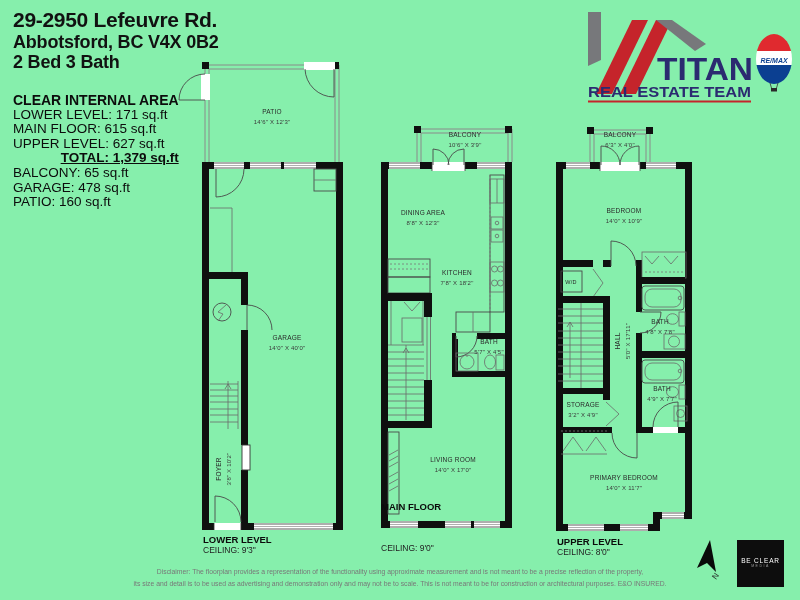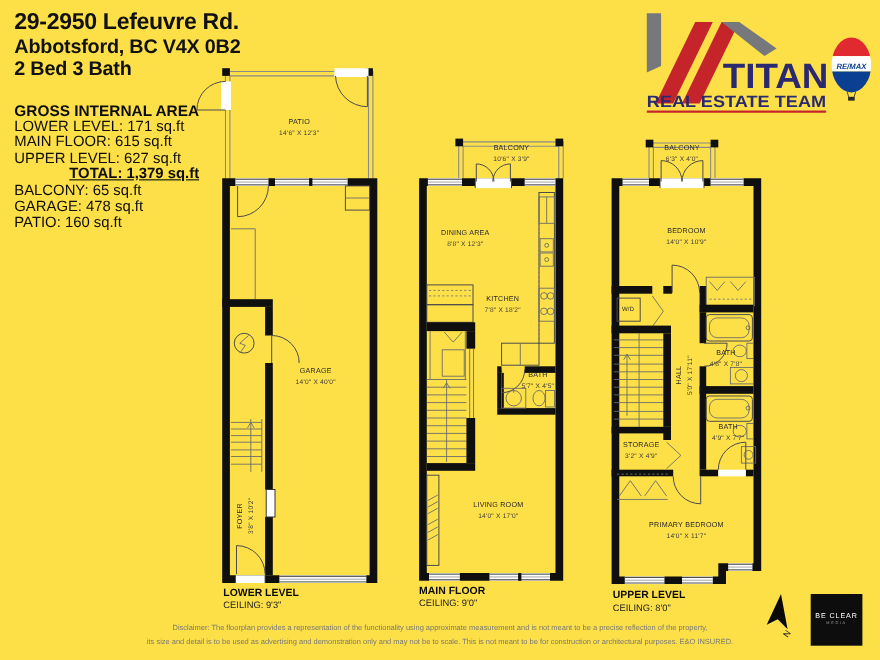--- a/index.html
+++ b/index.html
@@ -1,16 +1,16 @@
 <!DOCTYPE html>
 <html><head>
 <meta charset="utf-8">
 <style>
   html,body{margin:0;padding:0;background:#fff;}
-  .canvas{position:relative;width:800px;height:600px;background:#fde047;overflow:hidden;
+  .canvas{position:relative;width:800px;height:600px;background:#86efac;overflow:hidden;
           font-family:"Liberation Sans", sans-serif;color:#111;}
   .abs{position:absolute;}
   
   .h1{font-size:21px;font-weight:bold;line-height:24px;letter-spacing:-0.3px;}
   .h2{font-size:18px;font-weight:bold;line-height:20px;letter-spacing:-0.2px;}
   .area{font-size:13.5px;line-height:14.6px;color:#0c0c0c;}
   .area .bold{font-weight:bold;font-size:14px;}
   .area .total{font-weight:bold;text-decoration:underline;text-align:right;}
   
   .rlabel{position:absolute;transform:translate(-50%,-50%);text-align:center;
@@ -43,21 +43,21 @@
 
 <div class="canvas">
 
   <div class="abs" style="left:13px;top:8px;">
     <div class="h1">29-2950 Lefeuvre Rd.</div>
     <div class="h2">Abbotsford, BC V4X 0B2</div>
     <div class="h2">2 Bed 3 Bath</div>
   </div>
 
   <div class="abs area" style="left:13px;top:93px;">
-    <div class="bold">GROSS INTERNAL AREA</div>
+    <div class="bold">CLEAR INTERNAL AREA</div>
     <div>LOWER LEVEL: 171 sq.ft</div>
     <div>MAIN FLOOR: 615 sq.ft</div>
     <div>UPPER LEVEL: 627 sq.ft</div>
     <div class="total">TOTAL: 1,379 sq.ft</div>
     <div>BALCONY: 65 sq.ft</div>
     <div>GARAGE: 478 sq.ft</div>
     <div>PATIO: 160 sq.ft</div>
   </div>
 
   <svg class="abs" style="left:578px;top:6px;" width="215" height="100" viewBox="0 0 215 100">
@@ -440,21 +440,21 @@
     <div>STORAGE</div>
       <div class="dims">3'2" X 4'9"</div>
   </div>
   <div class="rlabel" style="left:624px;top:483px;">
     <div>PRIMARY BEDROOM</div>
       <div class="dims">14'0" X 11'7"</div>
   </div>
 
   <div class="lvl" style="left:203px;top:534px;">LOWER LEVEL</div>
   <div class="ceil" style="left:203px;top:545px;">CEILING: 9'3"</div>
-  <div class="lvl" style="left:381px;top:532px;">MAIN FLOOR</div>
+  <div class="lvl" style="left:381px;top:501px;">MAIN FLOOR</div>
   <div class="ceil" style="left:381px;top:543px;">CEILING: 9'0"</div>
   <div class="lvl" style="left:557px;top:536px;">UPPER LEVEL</div>
   <div class="ceil" style="left:557px;top:547px;">CEILING: 8'0"</div>
 
   <div class="disclaimer">
     <div>Disclaimer: The floorplan provides a representation of the functionality using approximate measurement and is not meant to be a precise reflection of the property,</div>
     <div>its size and detail is to be used as advertising and demonstration only and may not be to scale. This is not meant to be for construction or architectural purposes. E&amp;O INSURED.</div>
   </div>
 
   <svg class="abs" style="left:694px;top:538px;" width="30" height="48" viewBox="0 0 30 48">

